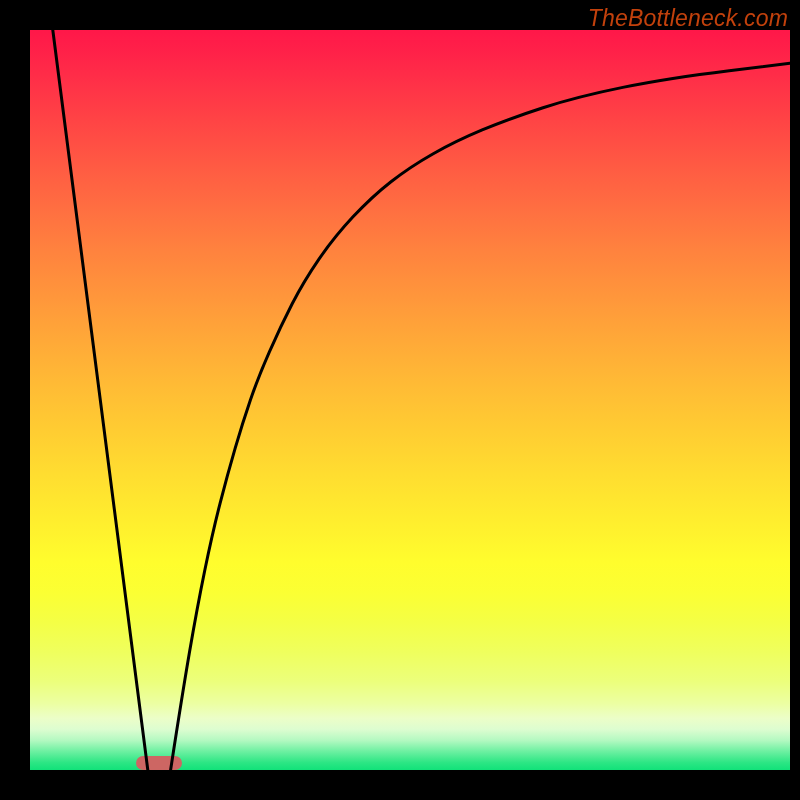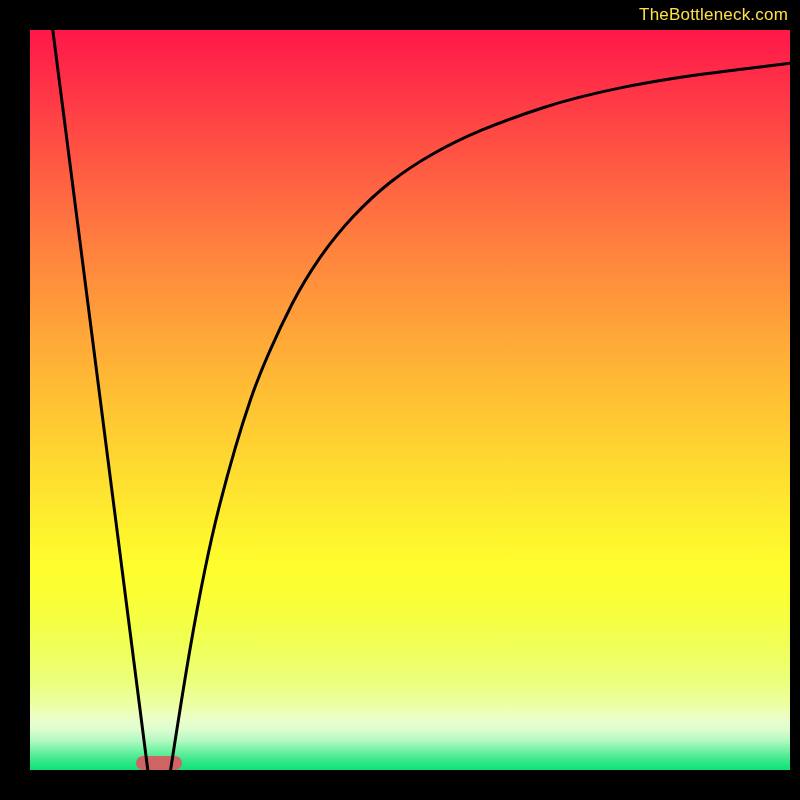--- a/index.html
+++ b/index.html
@@ -66,24 +66,25 @@
   .curve-svg {
     position: absolute;
     inset: 0;
     width: 100%;
     height: 100%;
   }
   .attribution {
     position: absolute;
     top: 5px;
     right: 12px;
-    color: #fde047;
-    font-size: 17px;
+    color: #c2410c;
+    font-size: 23px;
     letter-spacing: 0.2px;
     font-weight: 400;
+    font-style: italic;
   }
 </style>
 </head>
 <body>
 
 <div class="frame">
   <div class="attribution">TheBottleneck.com</div>
 
   <div class="plot">
     <div class="gradient"></div>

